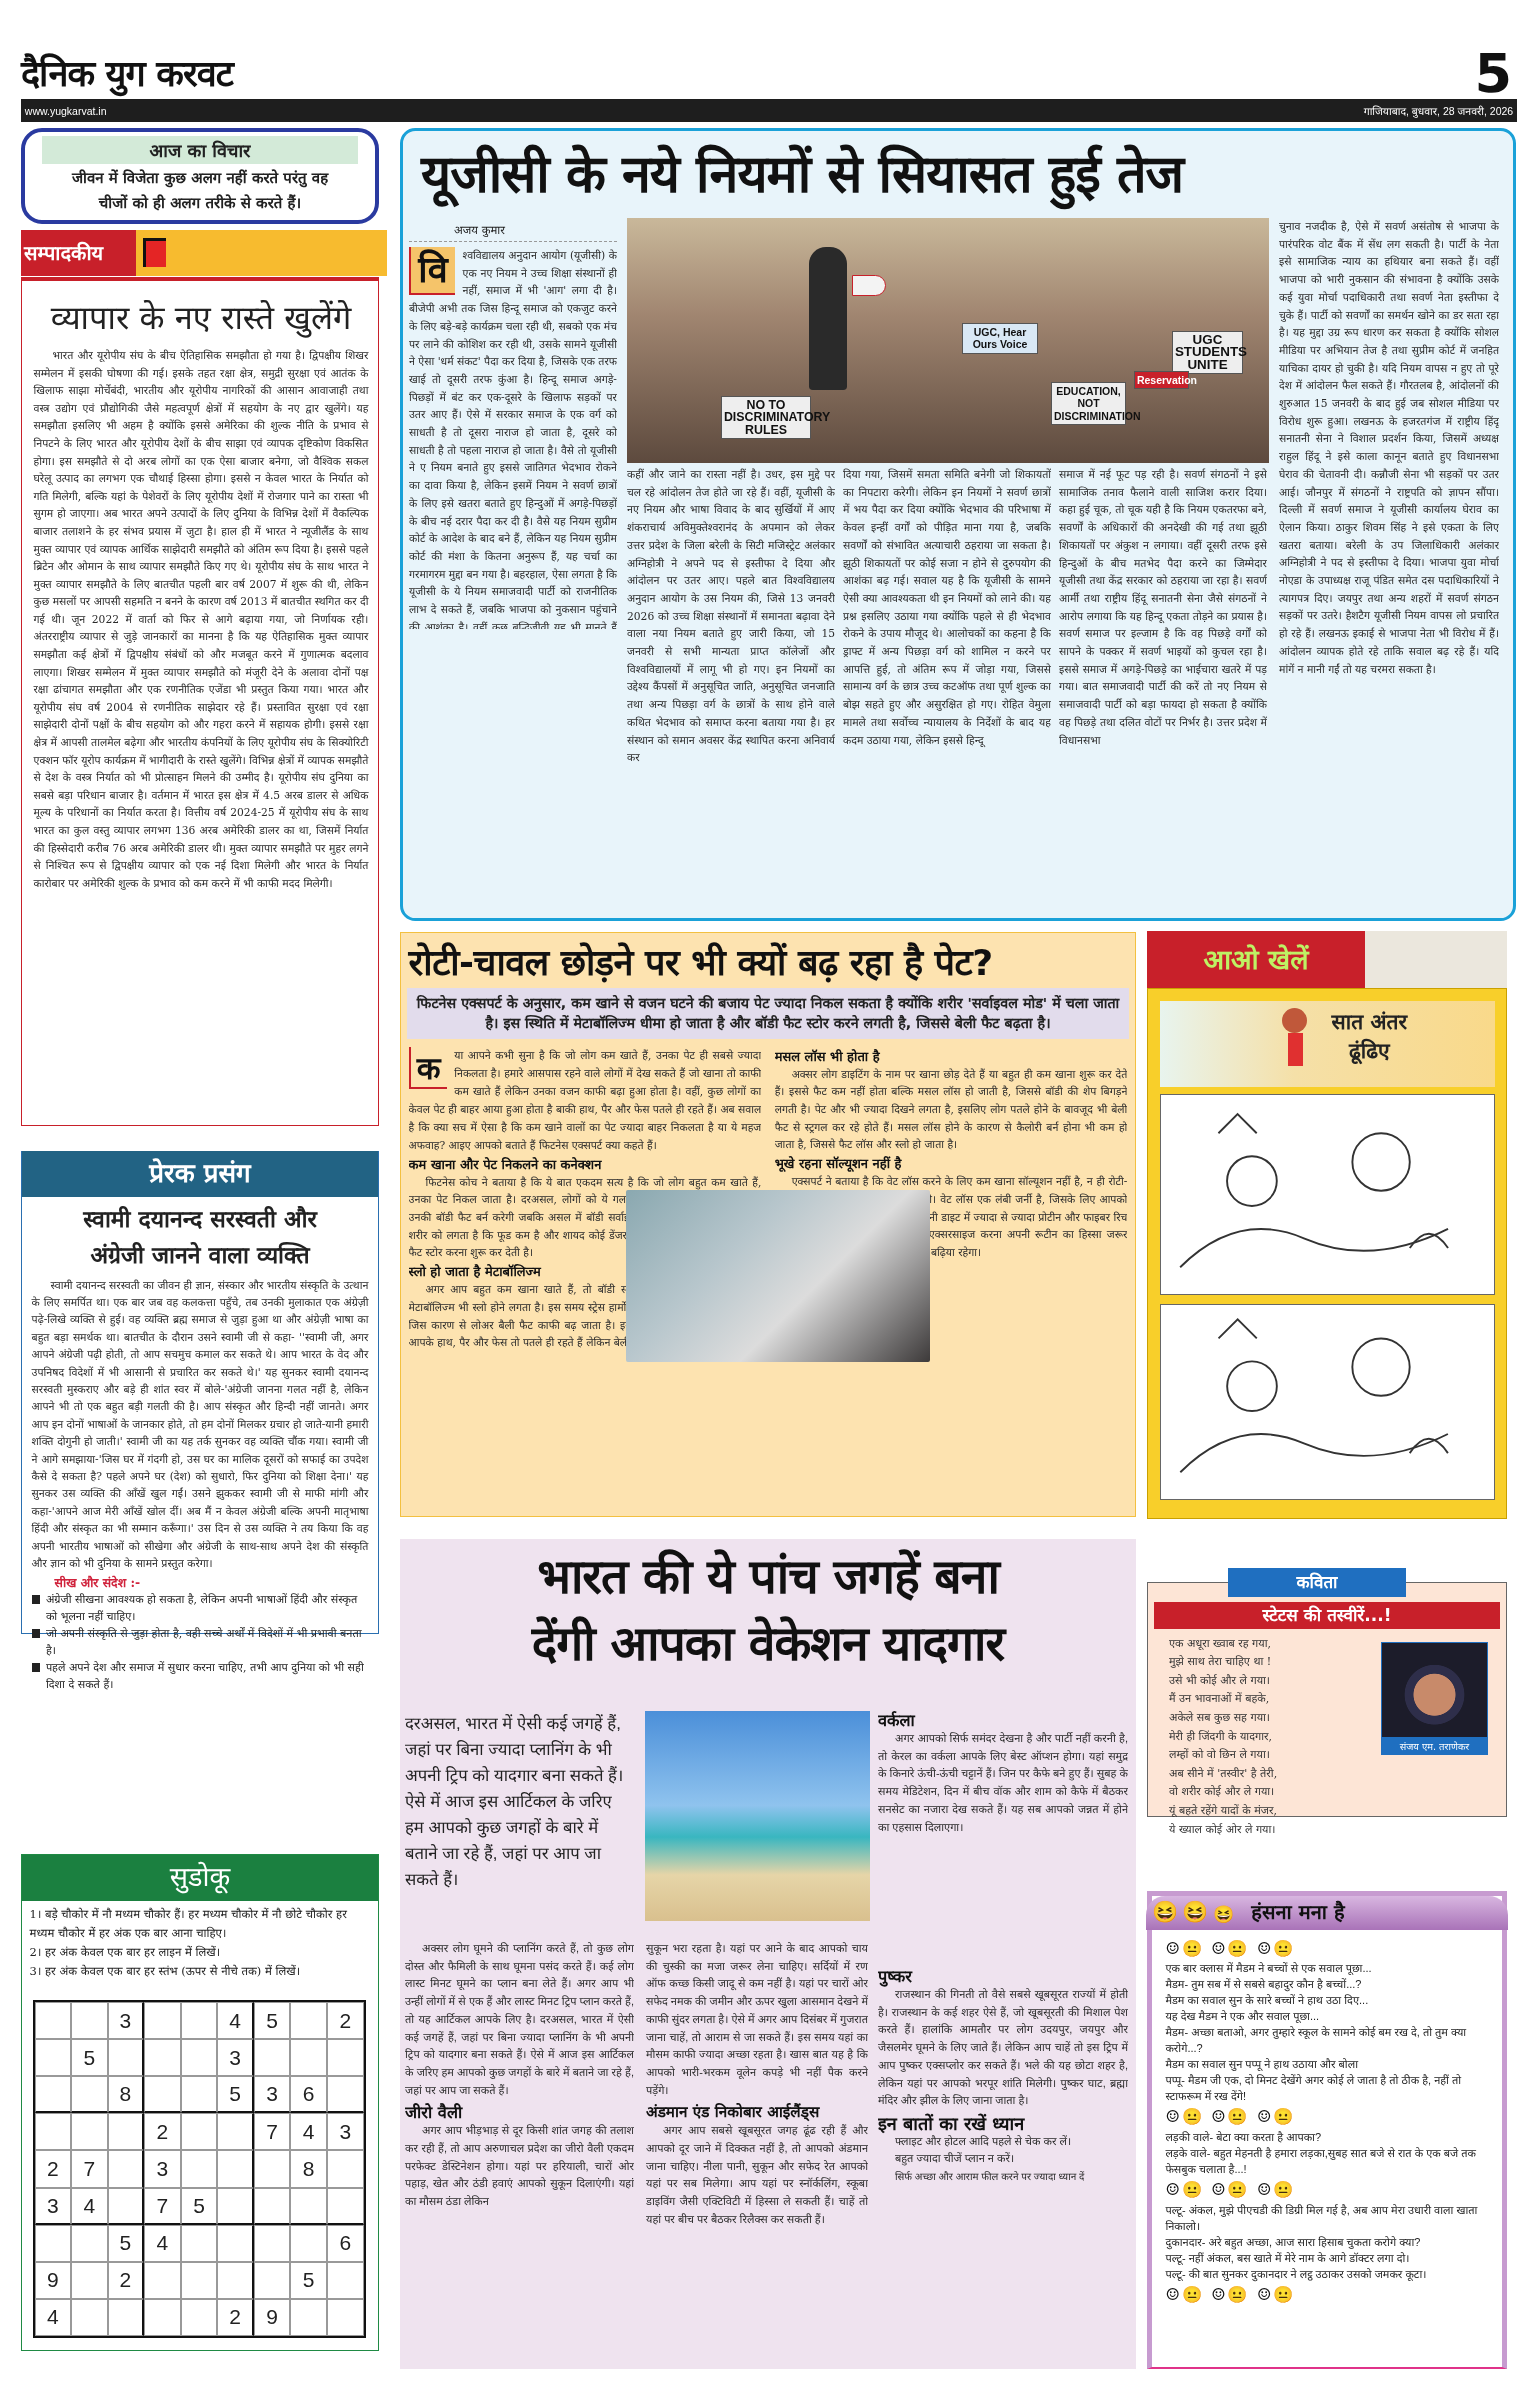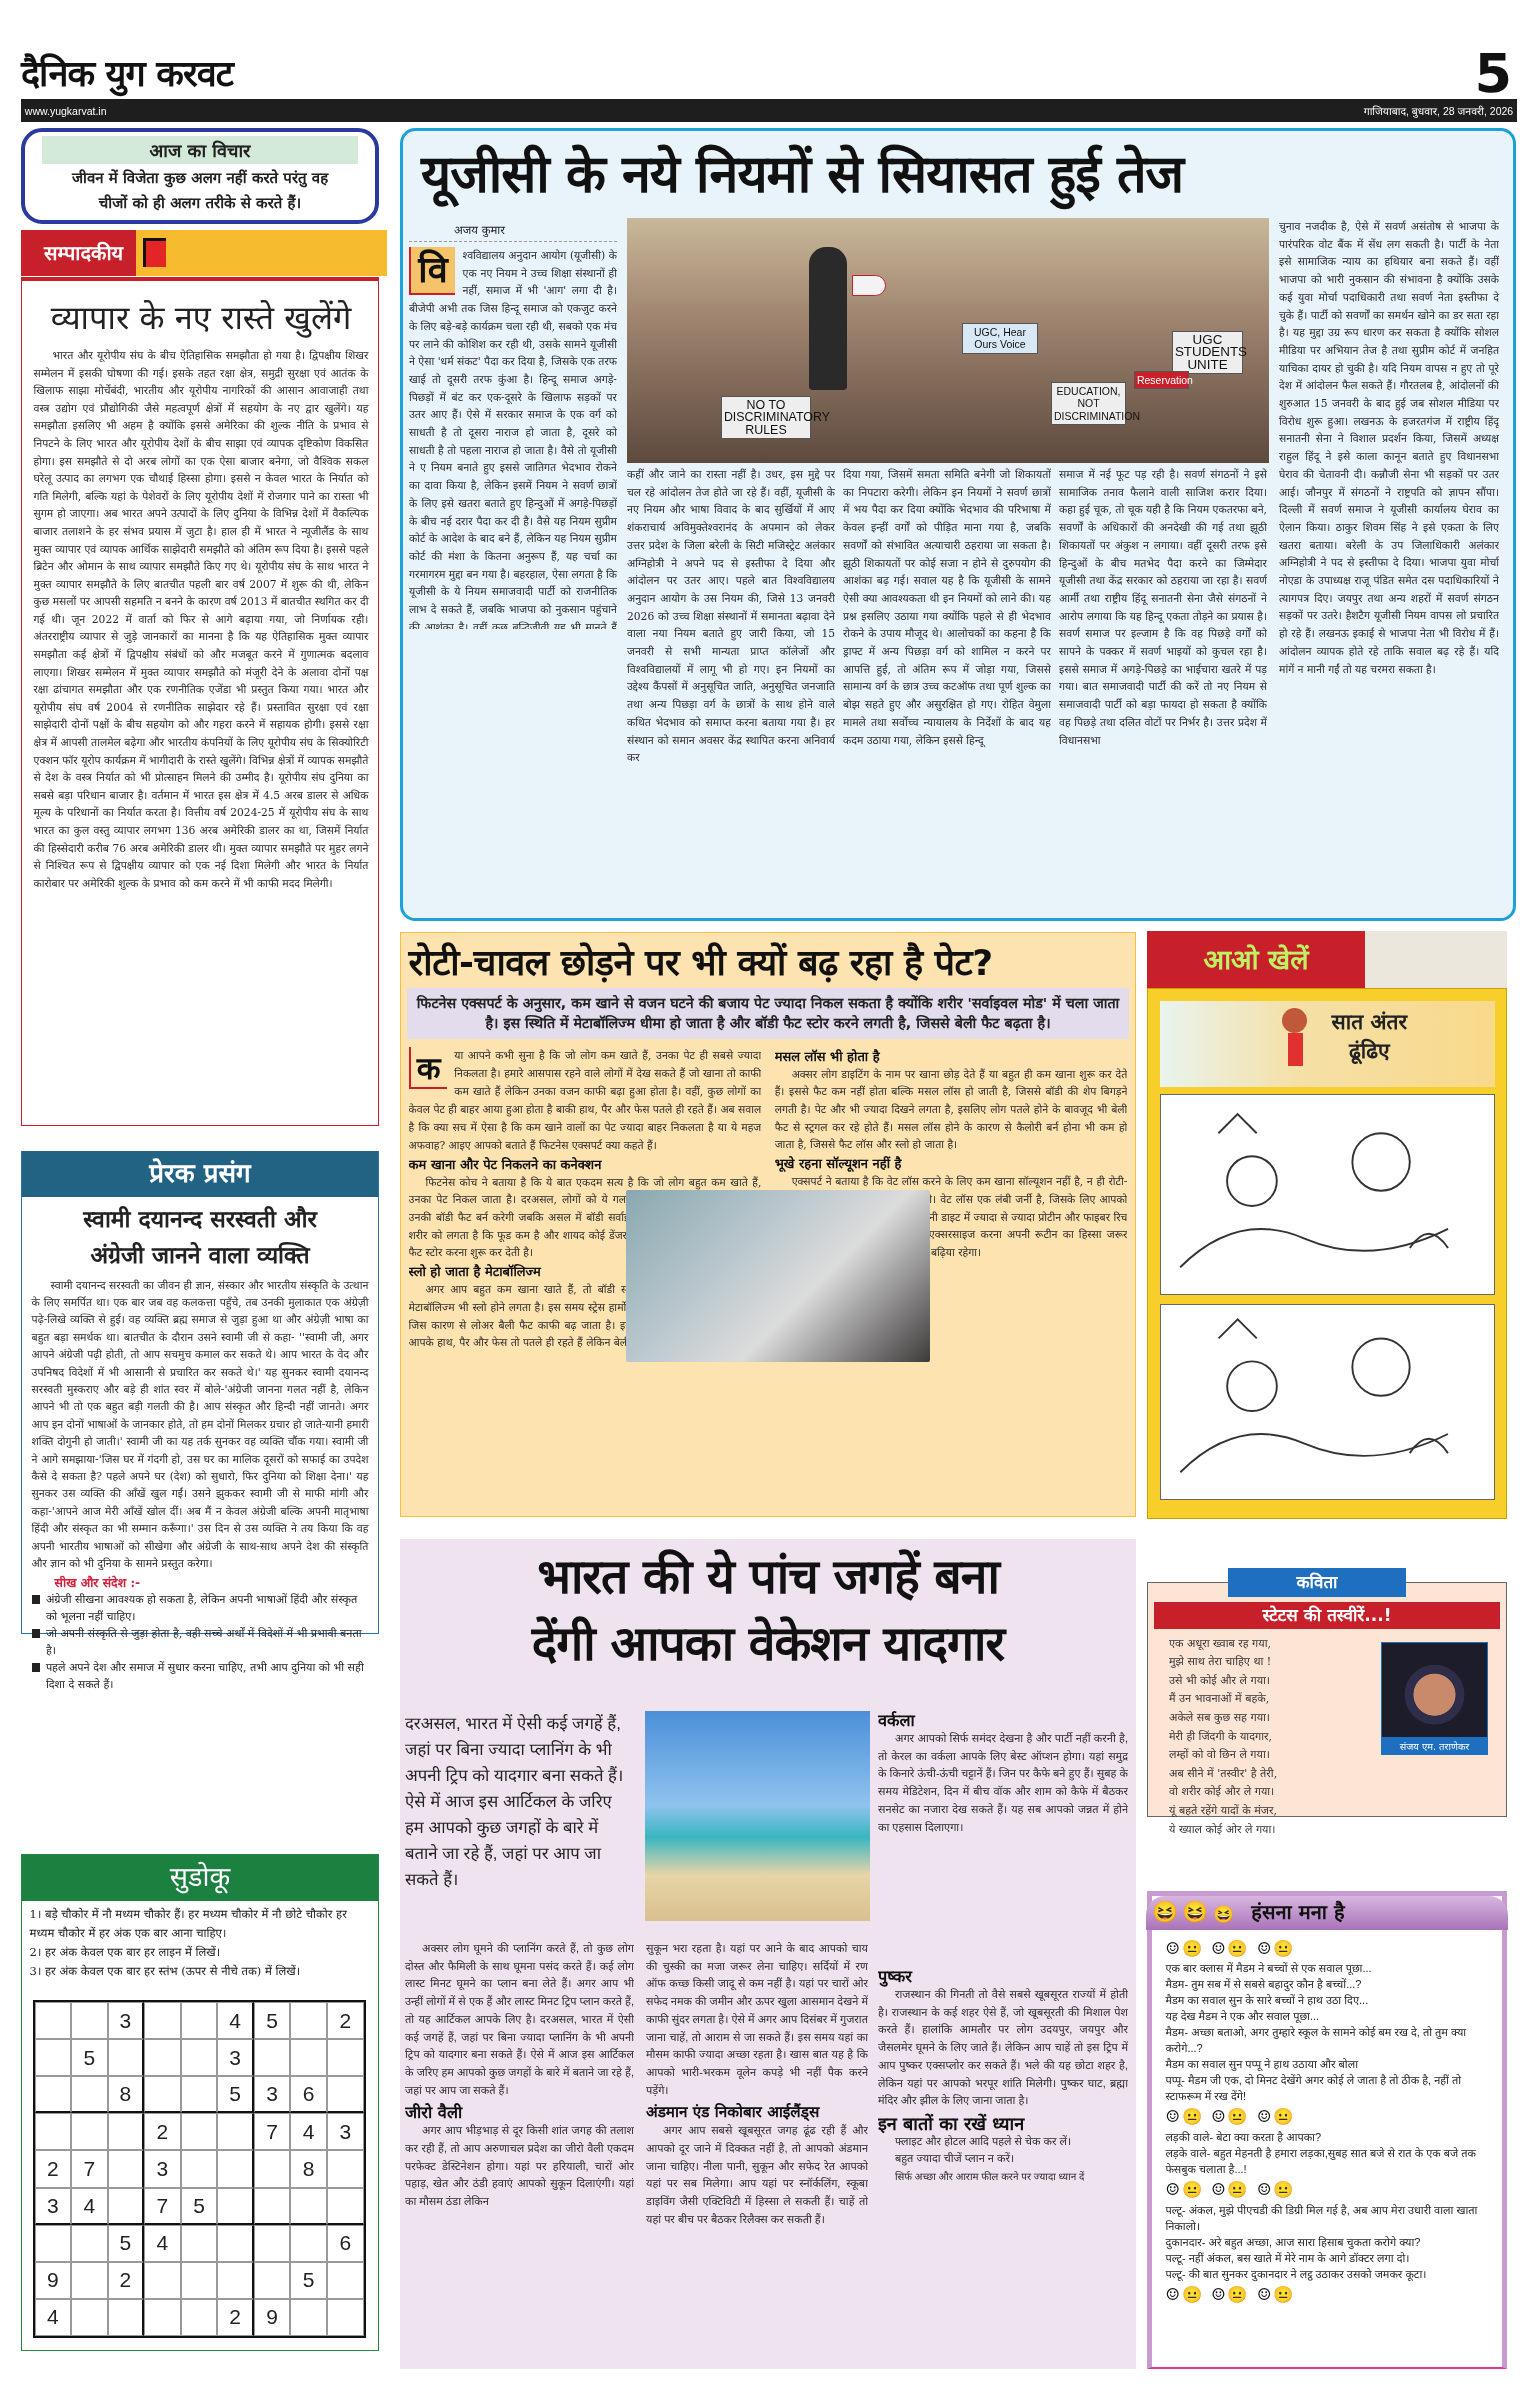--- a/index.html
+++ b/index.html
@@ -9,21 +9,21 @@
 .page-num{right:17px;top:42px;font-family:"DejaVu Sans",sans-serif;font-weight:900;font-size:54px;color:#111}
 .mast-bar{left:21px;top:99px;width:1496px;height:23px;background:#1e1e1e;color:#fff;font-family:"Liberation Sans",sans-serif;font-size:10.5px;display:flex;justify-content:space-between;align-items:center;padding:0 3.8px}
 .body-txt{font-size:10.7px;line-height:17.7px;text-align:justify;color:#2a2a2a}
 .cond{font-family:"Liberation Sans",sans-serif}
 
 .quote{left:21px;top:128px;width:358px;height:96px;border:4.8px solid #2a3aa0;border-radius:21px;background:#fff}
 .quote-h{margin:3.8px 17px 0;background:#d3ead8;text-align:center;font-family:"DejaVu Sans",sans-serif;font-weight:bold;font-size:18px;padding:1.9px 0}
 .quote-b{text-align:center;font-family:"DejaVu Sans",sans-serif;font-weight:bold;font-size:15px;line-height:25px;margin-top:2.9px}
 
 .edit-head{left:21px;top:230px;width:366px;height:46px;background:#f7bb2f}
-.edit-tag{position:absolute;left:0;top:0;width:115px;height:46px;background:#c8202a;color:#fff;font-family:"DejaVu Sans",sans-serif;font-weight:bold;font-size:20px;line-height:46px;padding-left:23px}
+.edit-tag{position:absolute;left:0;top:0;width:115px;height:46px;background:#c8202a;color:#fff;font-family:"DejaVu Sans",sans-serif;font-weight:bold;font-size:20px;line-height:46px;padding-left:3px}
 .edit-sq{position:absolute;left:122px;top:7.6px;width:23px;height:29px;background:#e42525;border-top:3.8px solid #111;border-left:3.8px solid #111}
 .edit-box{left:21px;top:277px;width:358px;height:849px;border:1.9px solid #c8202a;border-top:4.8px solid #c8202a;padding:9.6px 9.6px 0 11.5px}
 .edit-title{font-size:32.5px;text-align:center;margin:3.8px 0 7.6px;color:#222}
 
 .prerak{left:21px;top:1151px;width:358px;height:483px;border:1.9px solid #2a6fb0;border-top:none}
 .prerak-h{background:#226384;color:#fff;text-align:center;font-family:"DejaVu Sans",sans-serif;font-weight:bold;font-size:26px;height:46px;line-height:44px}
 .prerak-t{text-align:center;font-family:"DejaVu Sans",sans-serif;font-weight:bold;font-size:23px;line-height:36px;margin:3.8px 0 3.8px}
 .lesson-h{color:#d0233c;font-weight:bold;font-size:12.4px;margin:1.9px 0 0 23px}
 .bullet{display:flex;gap:5.7px;font-size:11px;line-height:17px}
 .bullet .sq{width:8.6px;height:8.6px;background:#222;margin-top:3.8px;flex:none}
@@ -31,21 +31,21 @@
 .sud-ins{font-size:11.5px;line-height:19px;padding:3.8px 7.6px}
 .grid{position:absolute;left:32.5px;top:2000px;width:333px;height:338px;border:2.9px solid #111;display:grid;grid-template-columns:repeat(9,1fr);grid-template-rows:repeat(9,1fr)}
 .cell{border:1px solid #999;font-family:"Liberation Sans",sans-serif;font-size:21px;display:flex;align-items:center;justify-content:center;color:#222}
 .sud-frame{left:21px;top:1854px;width:358px;height:497px;border:1.9px solid #1f8a44}
 
 .ugc{left:400px;top:128px;width:1116px;height:793px;border:3.8px solid #1aa1d8;border-radius:15.3px;background:#e8f4fa}
 .ugc-title{left:421px;top:136px;font-family:"DejaVu Sans",sans-serif;font-weight:900;font-size:52px;letter-spacing:-1px;color:#111}
 .author{left:449px;top:220px;font-size:11.5px;font-family:"DejaVu Sans",sans-serif}
 .dropcap{width:46px;height:48px;background:#f5c46a;border-left:2.9px solid #c8202a;border-bottom:2.9px solid #c8202a;font-family:"DejaVu Sans",sans-serif;font-weight:900;font-size:36px;float:left;margin:0 7.6px 1.9px 0;line-height:46px;text-align:center;color:#111}
 .photo{background:linear-gradient(180deg,#c9b89a 0%,#a08570 40%,#5d4a3e 100%);position:absolute}
-.ph-label{position:absolute;font-family:"Liberation Sans",sans-serif;font-weight:normal;color:#111;background:#eee;border:1px solid #555;text-align:center;font-size:10.5px;line-height:12.4px;padding:1.9px}
+.ph-label{position:absolute;font-family:"Liberation Sans",sans-serif;font-weight:bold;color:#111;background:#eee;border:1px solid #555;text-align:center;font-size:10.5px;line-height:12.4px;padding:1.9px}
 
 .belly{left:400px;top:932px;width:736px;height:585px;background:#fde3b0;border:1.9px solid #f3c040}
 .belly-title{font-family:"DejaVu Sans",sans-serif;font-weight:900;font-size:36px;color:#111;padding:3.8px 7.6px 1.9px;letter-spacing:-0.5px}
 .belly-deck{margin:0 5.7px;background:#e2dcec;text-align:center;font-family:"DejaVu Sans",sans-serif;font-weight:bold;font-size:14.3px;line-height:20px;padding:5.7px 7.6px}
 .sub-h{font-family:"DejaVu Sans",sans-serif;font-weight:bold;font-size:13px;line-height:19px;color:#111}
 
 .vac{left:400px;top:1539px;width:736px;height:830px;background:#efe3ef}
 .vac-title{font-family:"DejaVu Sans",sans-serif;font-weight:900;font-size:48px;line-height:67px;text-align:center;color:#111;letter-spacing:-1px;padding-top:3.8px}
 .beach{background:linear-gradient(180deg,#4b8fd9 0%,#8fc3ee 45%,#39b6c0 60%,#e6d5a8 78%,#d9c08e 100%)}
 

